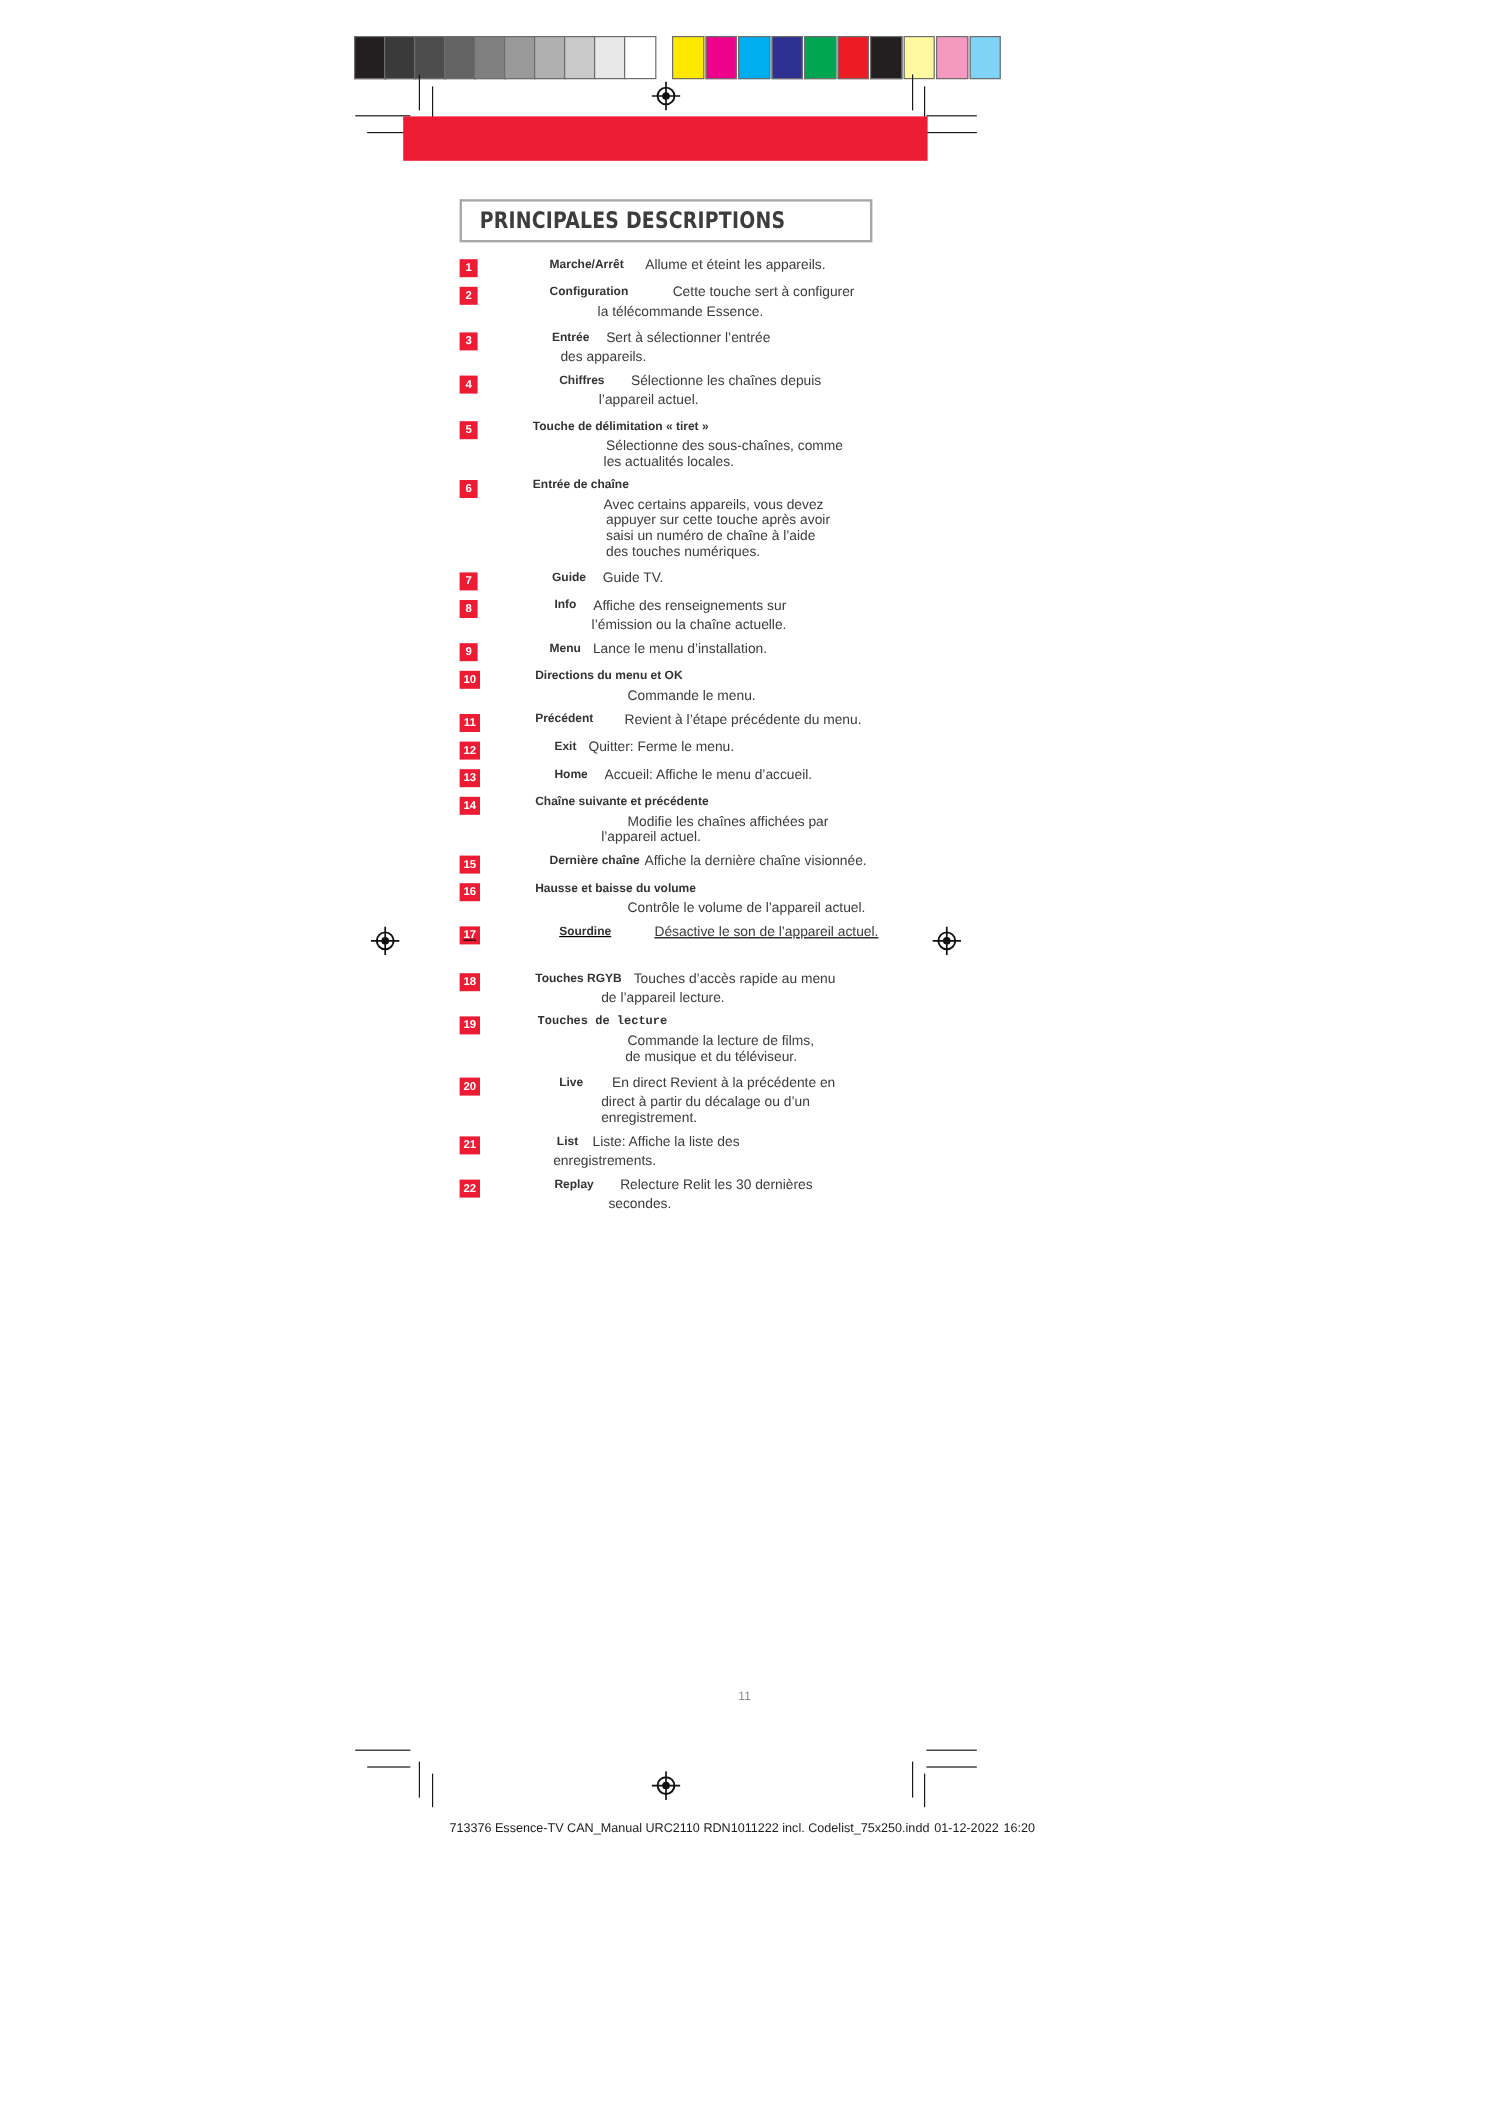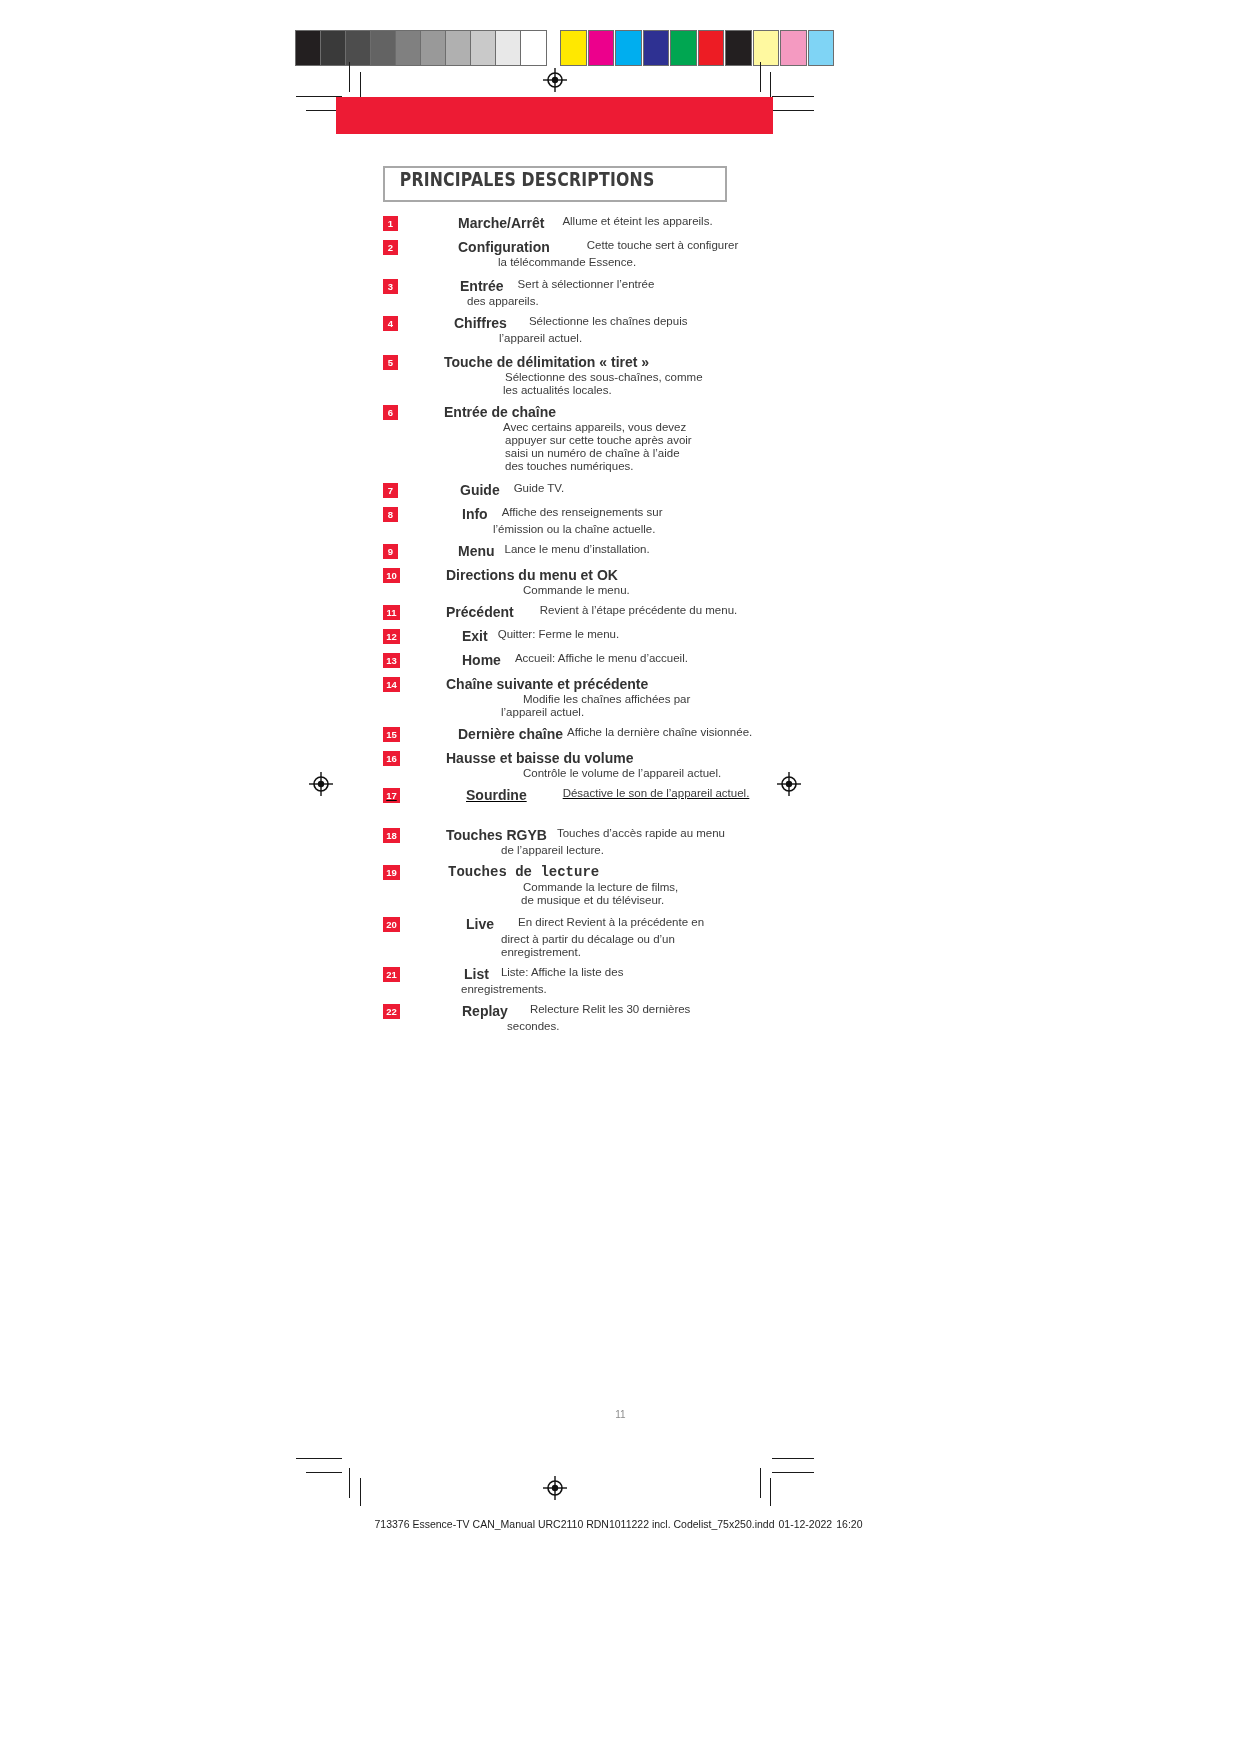--- a/index.html
+++ b/index.html
@@ -27,21 +27,21 @@
   .crop-h{position:absolute;background:#1a1a1a;height:1px;}
 
   .redband{position:absolute;left:336px;top:97px;width:437px;height:37px;background:#ED1B34;}
 
   
   .content{position:absolute;left:0;top:0;width:1241px;height:1754px;}
 
   .title-box{
     position:absolute;left:383px;top:166px;width:340px;height:32px;
     border:2px solid #a8a8a8;background:#ffffff;
-    display:flex;
+    display:flex;align-items:center;
   }
   .title-box .title-text{
     font-family:"DejaVu Sans Condensed","Liberation Sans", sans-serif;
     font-weight:bold;font-size:19px;letter-spacing:.2px;
     color:#3d3d3d;padding-left:16px;
     transform:scaleX(.92);transform-origin:left center;
     white-space:nowrap;
   }
 
   .list{position:absolute;left:383px;top:215px;width:380px;}
@@ -52,21 +52,21 @@
   .badge{
     display:inline-block;flex:0 0 auto;
     width:15px;height:15px;background:#ED1B34;color:#ffffff;
     font-size:9.5px;font-weight:bold;line-height:15px;text-align:center;
     font-family:"Liberation Sans", sans-serif;
     position:relative;top:1px;
   }
   .badge.w2{width:17px;}
 
   .label{
-    font-weight:bold;font-size:14px;color:#333333;
+    font-weight:bold;font-size:10px;color:#333333;
     font-family:"Liberation Sans", sans-serif;
     white-space:nowrap;
     padding-left:44px;
   }
   .desc{
     font-size:11.5px;color:#3b3b3b;font-weight:normal;
     font-family:"Liberation Sans", sans-serif;
     white-space:nowrap;
   }
   .desc-line{
@@ -198,21 +198,21 @@
         <div class="row-head">
           <span class="badge">3</span>
           <span class="label" style="margin-left: 18px;">Entrée</span>
           <span class="desc" style="margin-left: 14px;">Sert à sélectionner l’entrée</span>
         </div>
         <span class="desc-line" style="margin-left: 84px; margin-top: 1px;">des appareils.</span>
       </div>
       <div class="row" style="margin-bottom: 10px;">
         <div class="row-head">
           <span class="badge">4</span>
-          <span class="label" style="margin-left: 12px;">Chiffres</span>
+          <span class="label" style="margin-left: 24px;">Chiffres</span>
           <span class="desc" style="margin-left: 22px;">Sélectionne les chaînes depuis</span>
         </div>
         <span class="desc-line" style="margin-left: 116px; margin-top: 1px;">l’appareil actuel.</span>
       </div>
       <div class="row" style="margin-bottom: 8px;">
         <div class="row-head">
           <span class="badge">5</span>
           <span class="label" style="margin-left: 2px;">Touche de délimitation « tiret »</span>
         </div>
         <span class="desc-line" style="margin-left: 122px; margin-top: 1px;">Sélectionne des sous-chaînes, comme</span>

